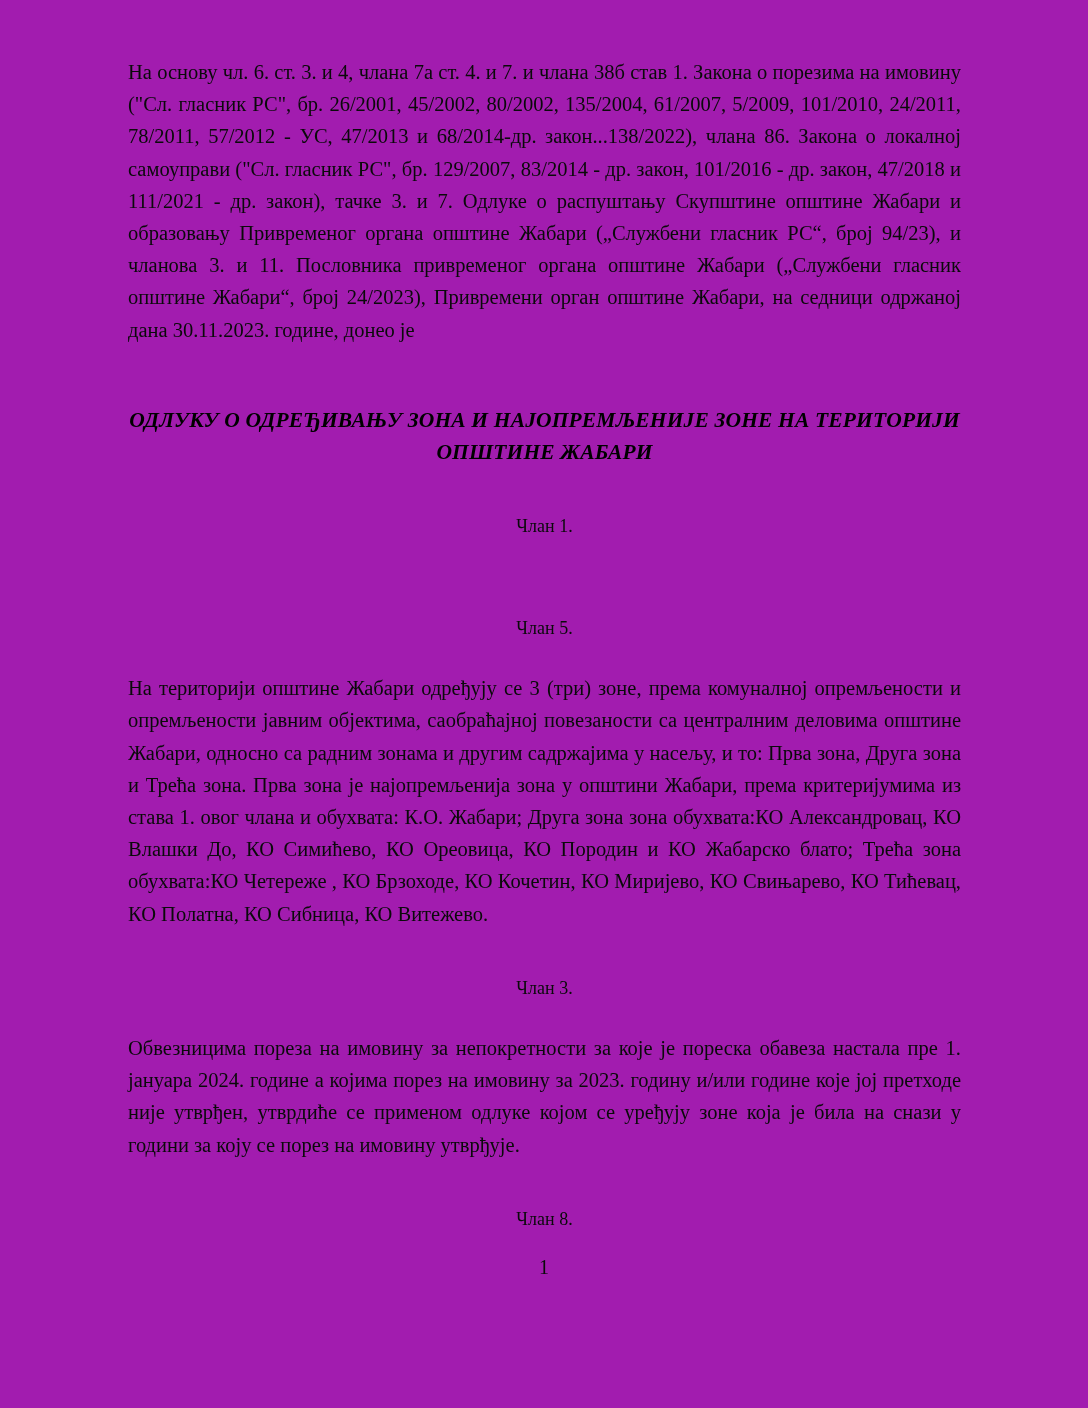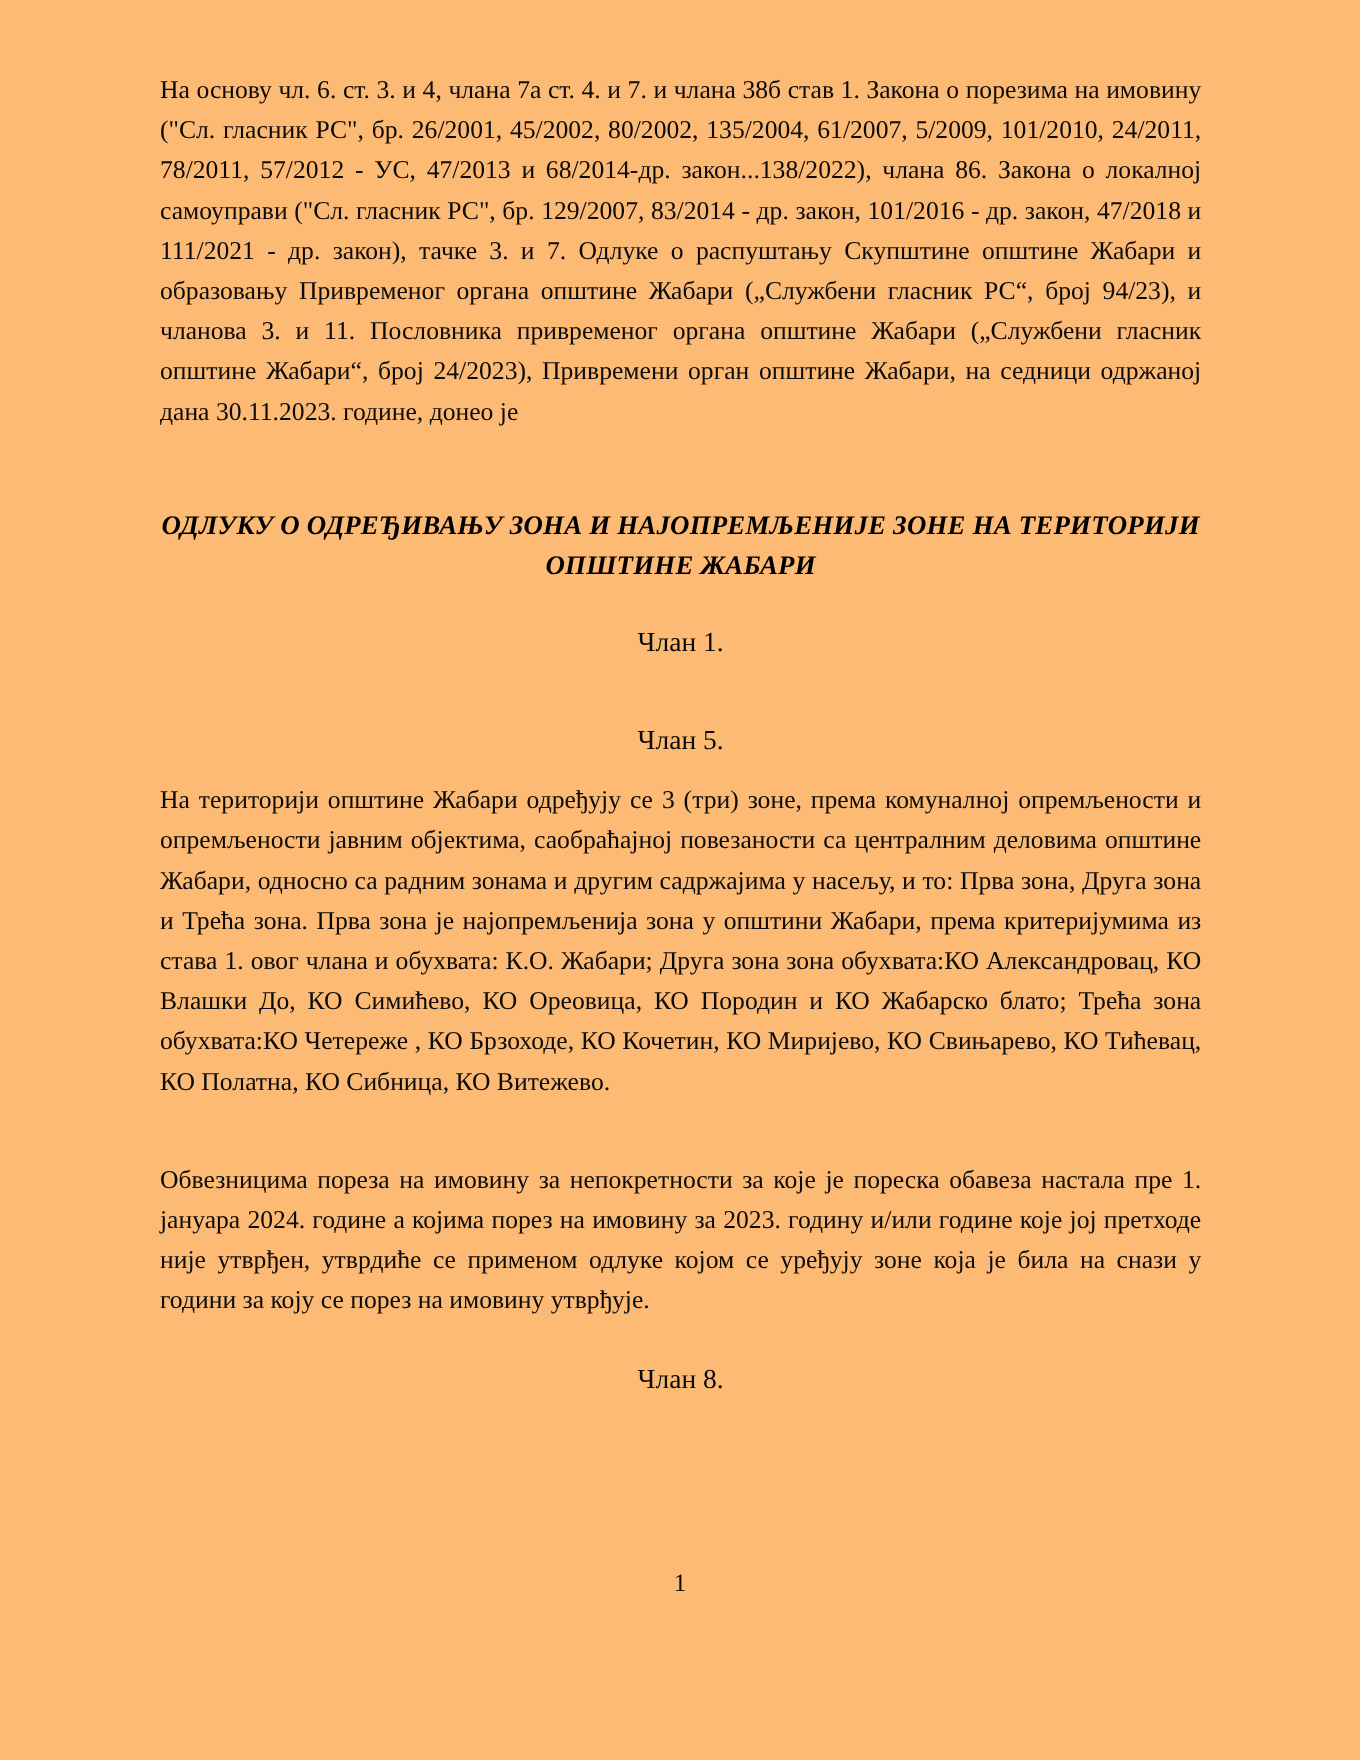--- a/index.html
+++ b/index.html
@@ -5,21 +5,21 @@
 <style>
   html, body {
     margin: 0;
     padding: 0;
     background: #ffffff;
   }
   .page {
     position: relative;
     width: 1088px;
     height: 1408px;
-    background: #fdba74;
+    background: #a21caf;
     margin: 0 auto;
     overflow: hidden;
     font-family: "Liberation Serif", "DejaVu Serif", serif;
     color: #000000;
   }
   .content {
     position: absolute;
     left: 128px;
     top: 56px;
     width: 833px;
@@ -37,23 +37,23 @@
     margin: 0;
     text-align: center;
     font-weight: bold;
     font-size: 21.5px;
     line-height: 32px;
     letter-spacing: 0.15px;
     color: #000;
     font-style: italic;
   }
   .article-heading {
-    margin: 0;
+    margin: 12px;
     text-align: center;
-    font-size: 22px;
+    font-size: 18px;
     line-height: 32.2px;
     color: #0a0a0a;
   }
   .gap-title-top { height: 58px; }
   .gap-title-bottom { height: 30px; }
   .gap-sm { height: 30px; }
   .gap-after-heading { height: 16px; }
   .page-number {
     position: absolute;
     left: 0;
@@ -84,20 +84,21 @@
     <div class="gap-after-heading"></div>
 
     <div class="gap-sm"></div>
 
     <div class="article-heading">Члан 5.</div>
     <div class="gap-after-heading"></div>
     <p class="body-text">На територији општине Жабари одређују се 3 (три) зоне, према комуналној опремљености и опремљености јавним објектима, саобраћајној повезаности са централним деловима општине Жабари, односно са радним зонама и другим садржајима у насељу, и то: Прва зона, Друга зона и Трећа зона. Прва зона је најопремљенија зона у општини Жабари, према критеријумима из става 1. овог члана и обухвата: К.О. Жабари; Друга зона зона обухвата:КО Александровац, КО Влашки До, КО Симићево, КО Ореовица, КО Породин и КО Жабарско блато; Трећа зона обухвата:КО Четереже , КО Брзоходе, КО Кочетин, КО Миријево, КО Свињарево, КО Тићевац, КО Полатна, КО Сибница, КО Витежево.</p>
 
     <div class="gap-sm"></div>
 
+    <div class="article-heading">Члан 3.</div>
     <div class="gap-after-heading"></div>
     <p class="body-text">Обвезницима пореза на имовину за непокретности за које је пореска обавеза настала пре 1. јануара 2024. године а којима порез на имовину за 2023. годину и/или године које јој претходе није утврђен, утврдиће се применом одлуке којом се уређују зоне која је била на снази у години за коју се порез на имовину утврђује.</p>
 
     <div class="gap-sm"></div>
 
     <div class="article-heading">Члан 8.</div>
     <div class="gap-after-heading"></div>
 
   </div>
 

